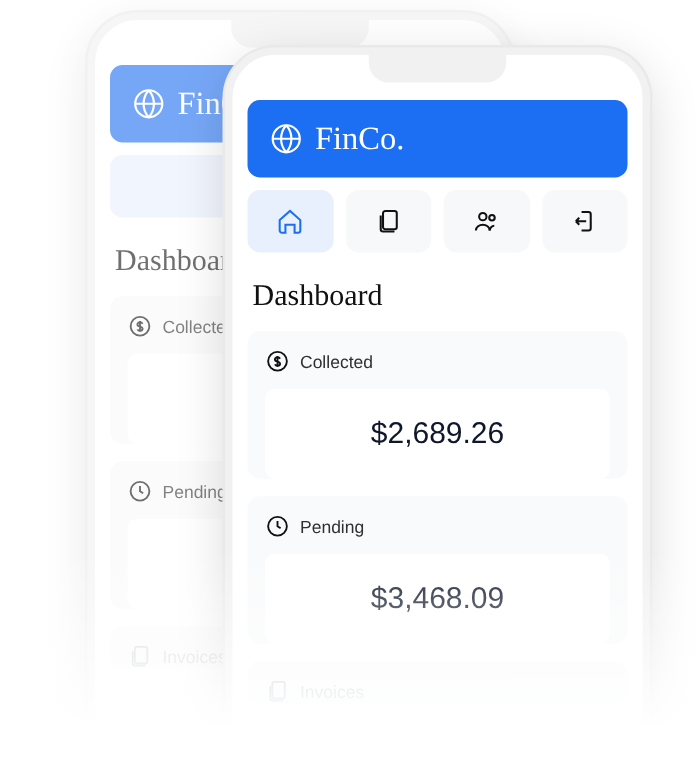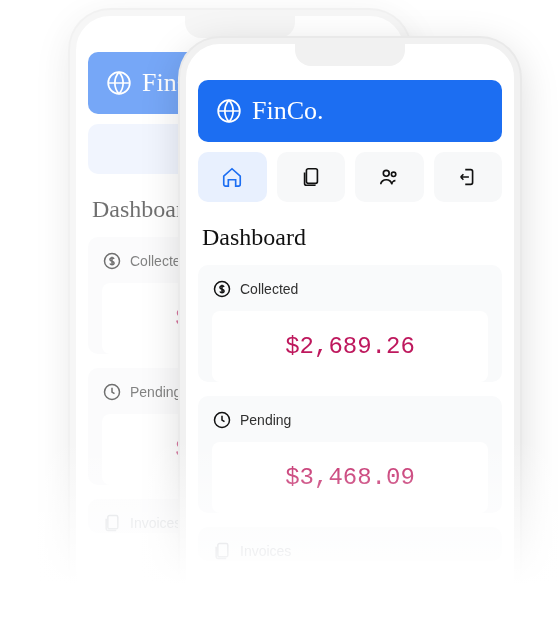--- a/index.html
+++ b/index.html
@@ -112,23 +112,23 @@
     font-size: 14px;
     color: #303030;
   }
   .card-value-wrap {
     background: #fff;
     border-radius: 8px;
     padding: 22px 10px;
     text-align: center;
   }
   .card-value {
-    font-family: Liberation Mono, monospace;
+    font-family: Liberation Sans, sans-serif;
     font-size: 24px;
-    color: #be185d;
+    color: #0f172a;
   }
   .card.muted .card-head svg { stroke: #b9bdc4; }
   .card.muted .card-label { color: #b9bdc4; }
   .fade {
     position: absolute;
     left: 0; right: 0; bottom: 0;
     height: 180px;
     background: linear-gradient(to bottom, rgba(255,255,255,0) 0%, #fff 80%);
     pointer-events: none;
     z-index: 10;

